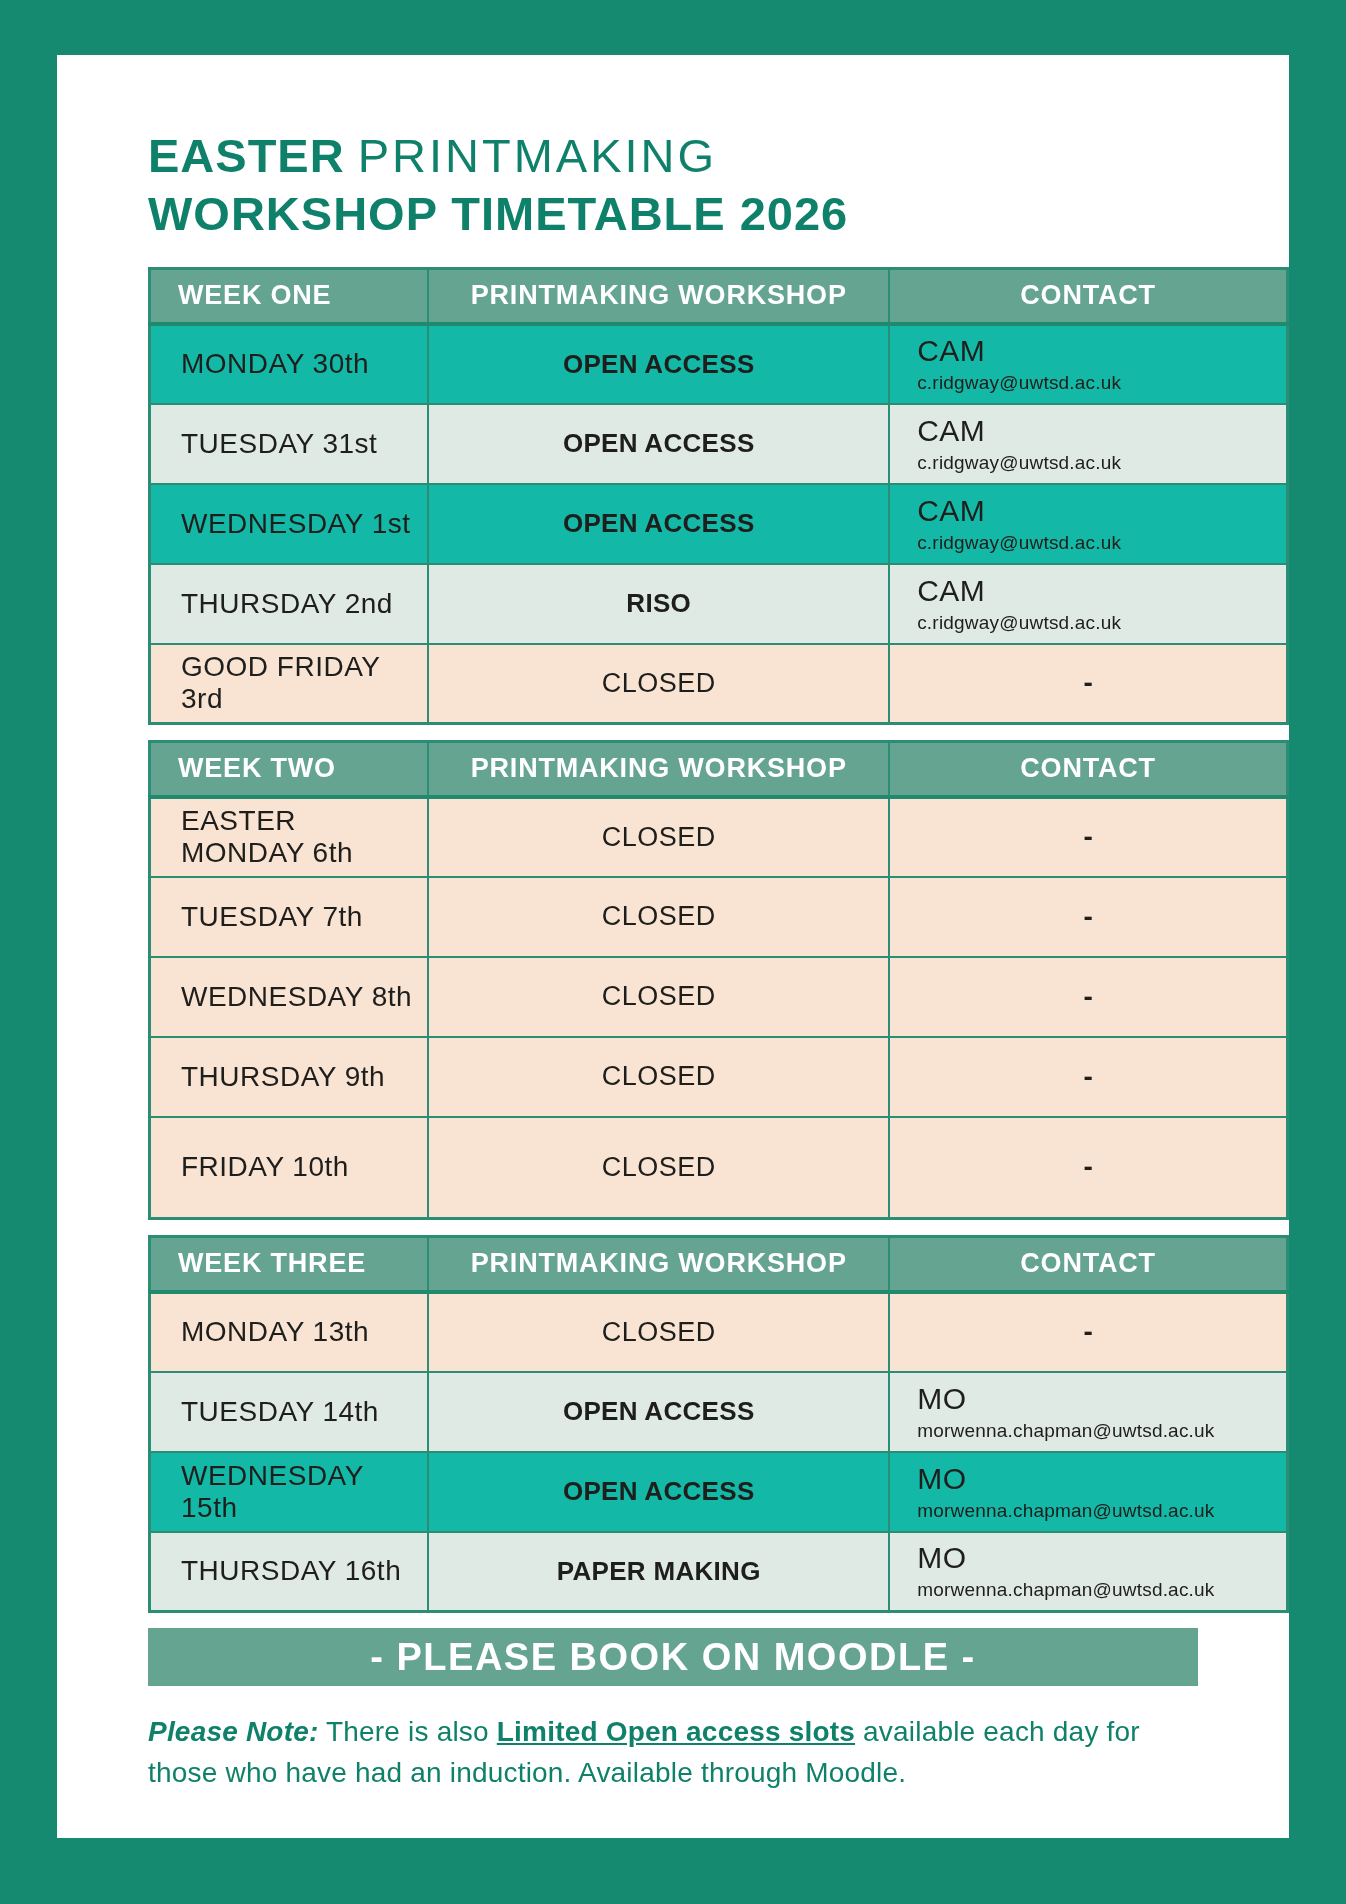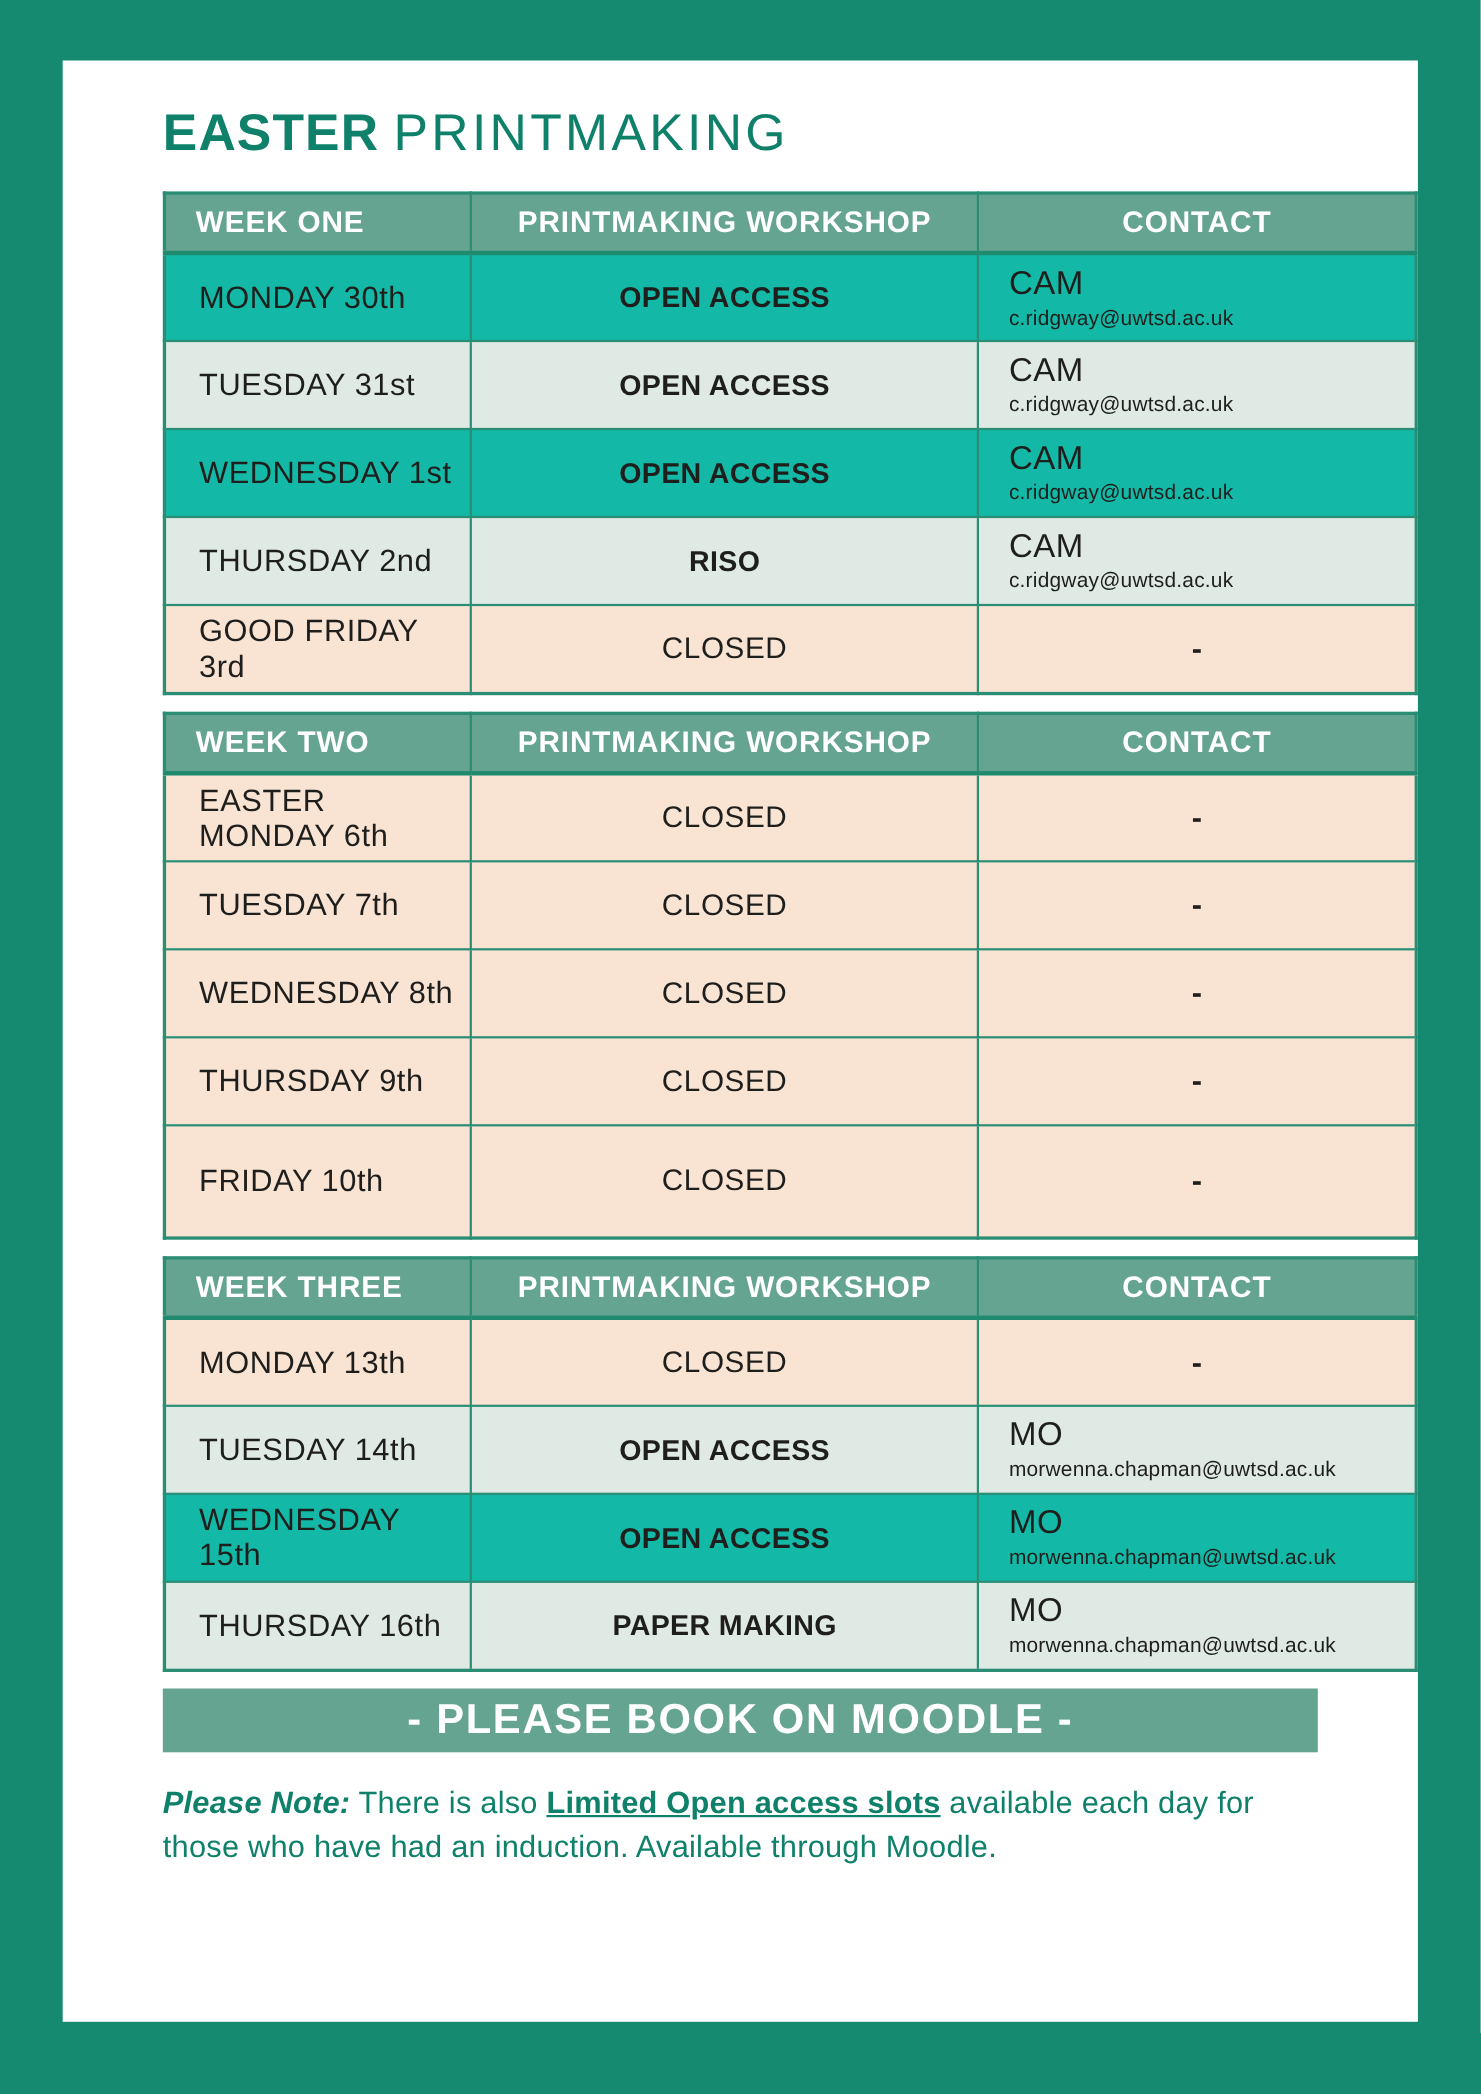--- a/index.html
+++ b/index.html
@@ -17,21 +17,21 @@
   html,body{margin:0;padding:0;}
   body{
     width:1346px;height:1904px;position:relative;
     background:var(--frame);
     font-family:"Liberation Sans", sans-serif;
   }
   .page{
     position:absolute;left:57px;top:55px;width:1232px;height:1783px;
     background:#ffffff;overflow:hidden;
   }
-  .content{margin-left:91px;width:1050px;padding-top:38px;}
+  .content{margin-left:91px;width:1050px;padding-top:38px;margin-top:36px;}
 
   
   .title-block{color:var(--title);margin-bottom:26px;}
   .title-line1{font-size:47px;line-height:1.16;white-space:nowrap;}
   .title-line1 .tb{font-weight:bold;letter-spacing:1px;}
   .title-line1 .tl{font-weight:normal;letter-spacing:3px;}
   .title-line2{font-size:47px;font-weight:bold;letter-spacing:1px;line-height:1.16;margin-top:3px;white-space:nowrap;}
 
   
   table.tt{
@@ -80,20 +80,21 @@
   .note .lnk{font-weight:bold;text-decoration:underline;}
 </style>
 </head>
 <body>
 
 <div class="page">
   <div class="content">
 
     <div class="title-block">
       <div class="title-line1"><span class="tb">EASTER</span> <span class="tl">PRINTMAKING</span></div>
+      <div class="title-line2">WORKSHOP TIMETABLE 2026</div>
     </div>
 
     <div id="tables-root">
         <table class="tt">
           <colgroup>
             <col style="width: 24.5%;">
             <col style="width: 40.5%;">
             <col style="width: 35%;">
           </colgroup>
           <thead>

